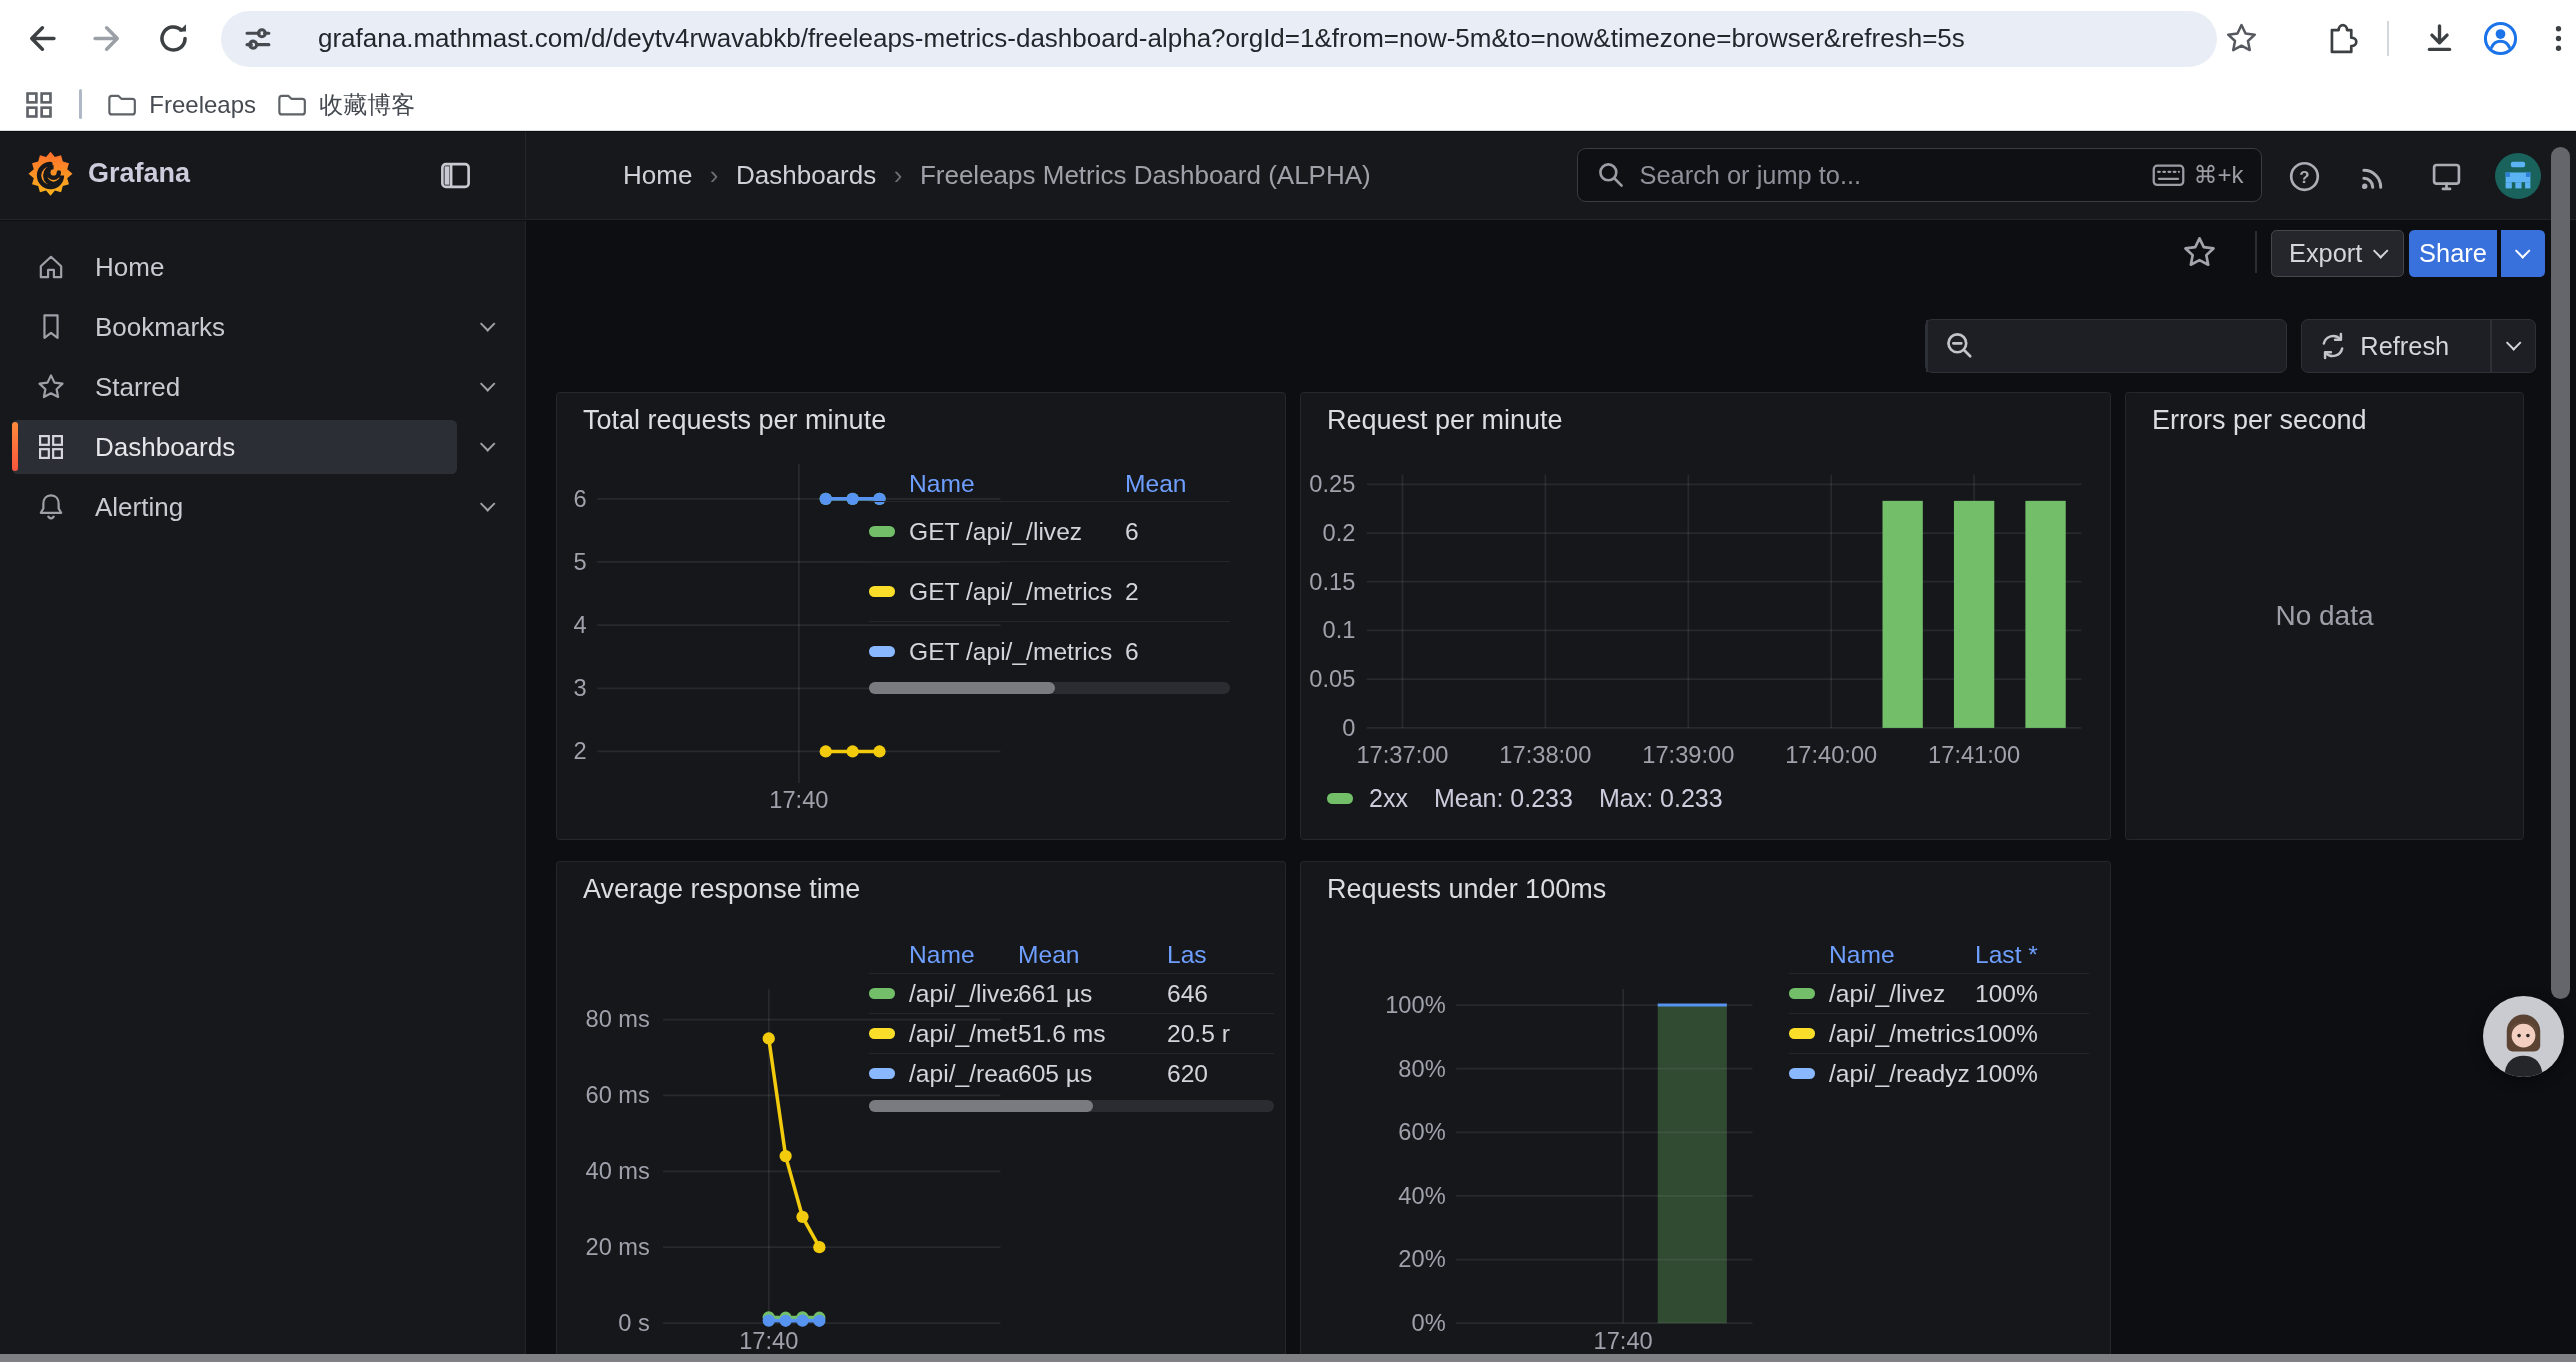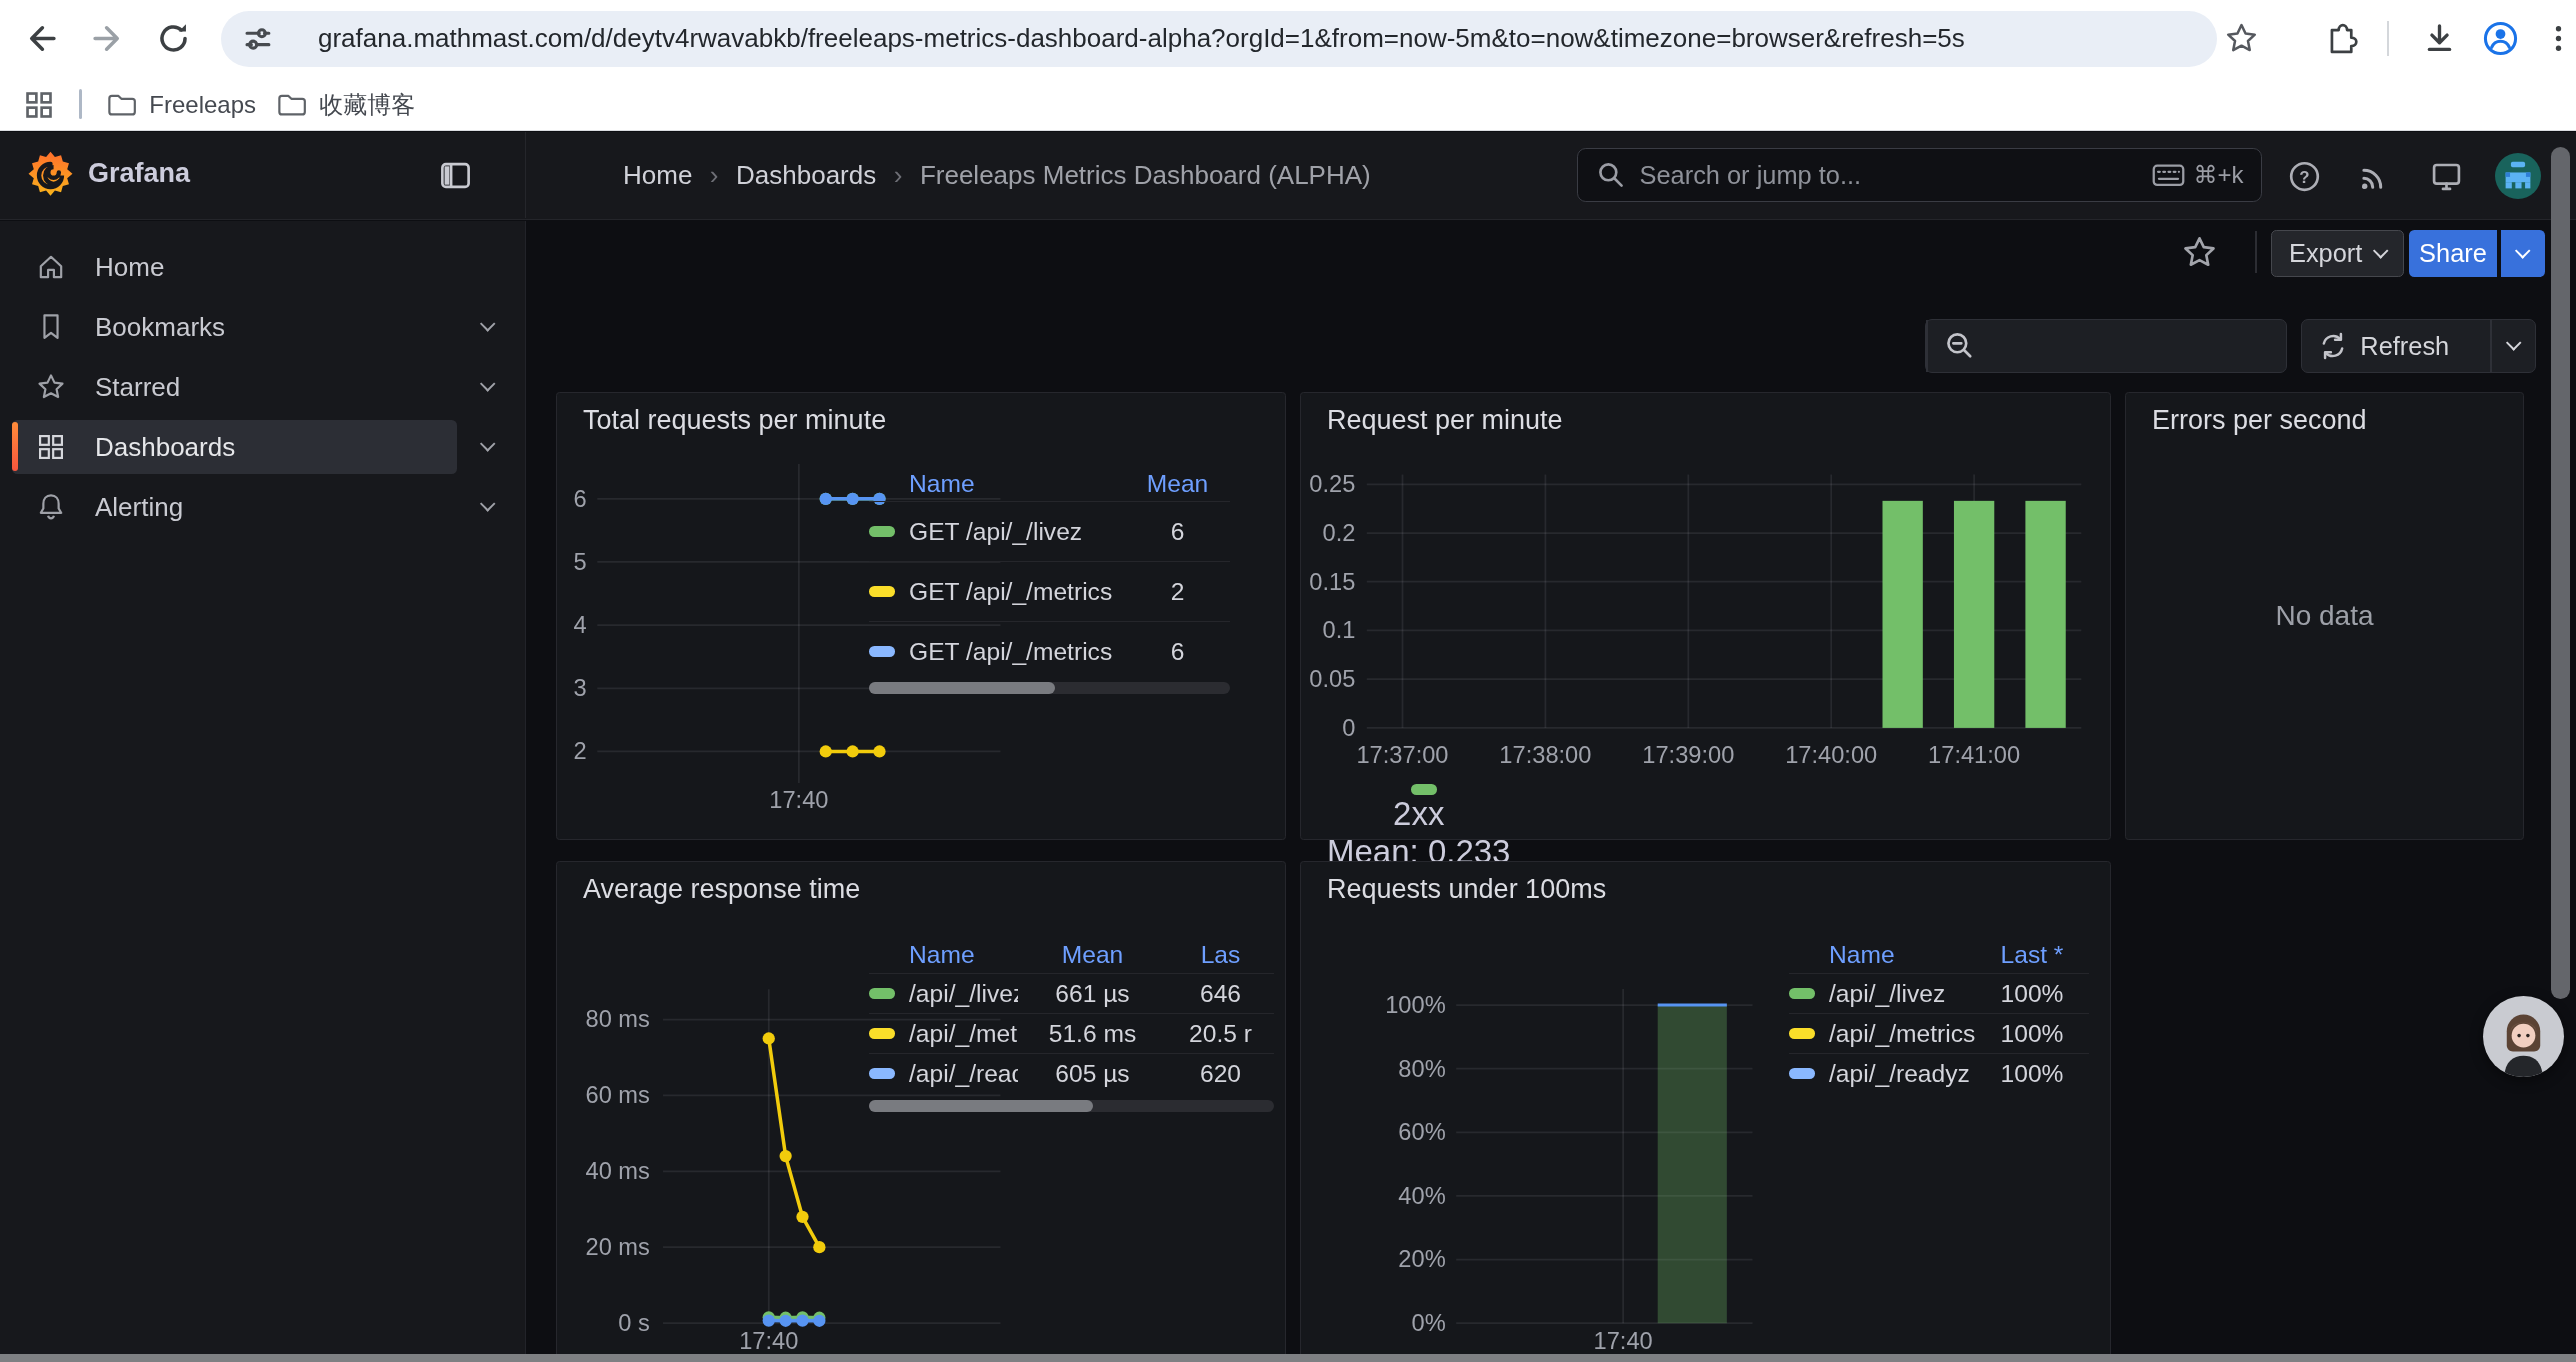--- a/index.html
+++ b/index.html
@@ -63,24 +63,24 @@
   .chart{position:absolute;left:0;top:0;pointer-events:none;}
   .nodata{position:absolute;inset:0;display:flex;align-items:center;justify-content:center;font-size:28px;color:#9da0a8;}
 
   
   .lg{position:absolute;overflow:hidden;font-size:24.6px;color:#d4d5dc;}
   .lg .hd{display:flex;align-items:center;color:#6e9fff;font-weight:500;}
   .lg .row{display:flex;align-items:center;border-top:1.8px solid #25262b;}
   .lg .swsp{width:40px;flex:none;}
   .lg .sw{width:26px;height:10.5px;border-radius:5.3px;margin-right:14px;flex:none;}
   .lg .nm{flex:1;white-space:nowrap;overflow:hidden;}
-  .lg .vr{text-align:center;white-space:nowrap;flex:none;}
+  .lg .vr{text-align:left;white-space:nowrap;flex:none;}
   .lg-sb{position:absolute;height:12.3px;border-radius:6.1px;background:#2b2c31;}
   .lg-sb .th{height:12.3px;border-radius:6.1px;background:#797b80;}
-  .lg2{position:absolute;left:26px;top:391px;display:flex;align-items:center;font-size:33px;color:#ccccdc;flex-direction:column;}
+  .lg2{position:absolute;left:26px;top:391px;display:flex;align-items:center;font-size:25px;color:#ccccdc;}
   .lg2 .sw{width:26px;height:10.5px;border-radius:5.3px;margin-right:16px;}
   .lg2 span{margin-right:26px;white-space:nowrap;}
 
   
   .vscroll{position:absolute;left:2551px;top:147px;width:19px;height:852px;border-radius:9.6px;background:#64666b;z-index:9;}
   .bottomstrip{position:absolute;left:0;top:1354px;width:2576px;height:8.8px;background:#7e8083;z-index:9;}
   .fl-avatar{position:absolute;left:2483px;top:996px;width:81px;height:81px;border-radius:50%;background:#c9cbd1;overflow:hidden;z-index:8;box-shadow:0 3.5px 12.3px rgba(0,0,0,.45);}
   svg{display:block;}
 </style>
 </head>

